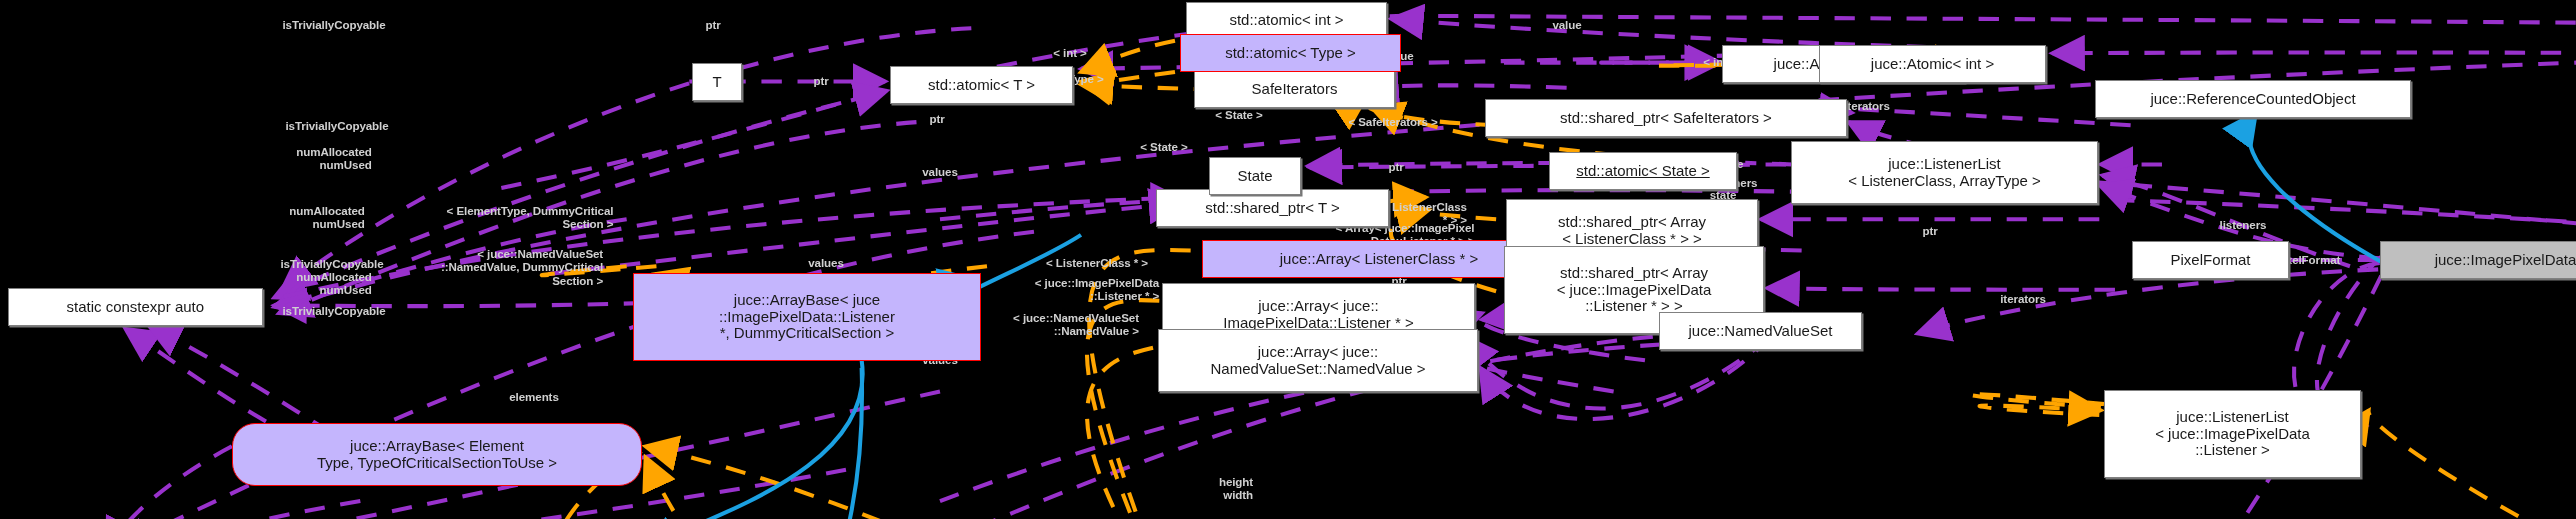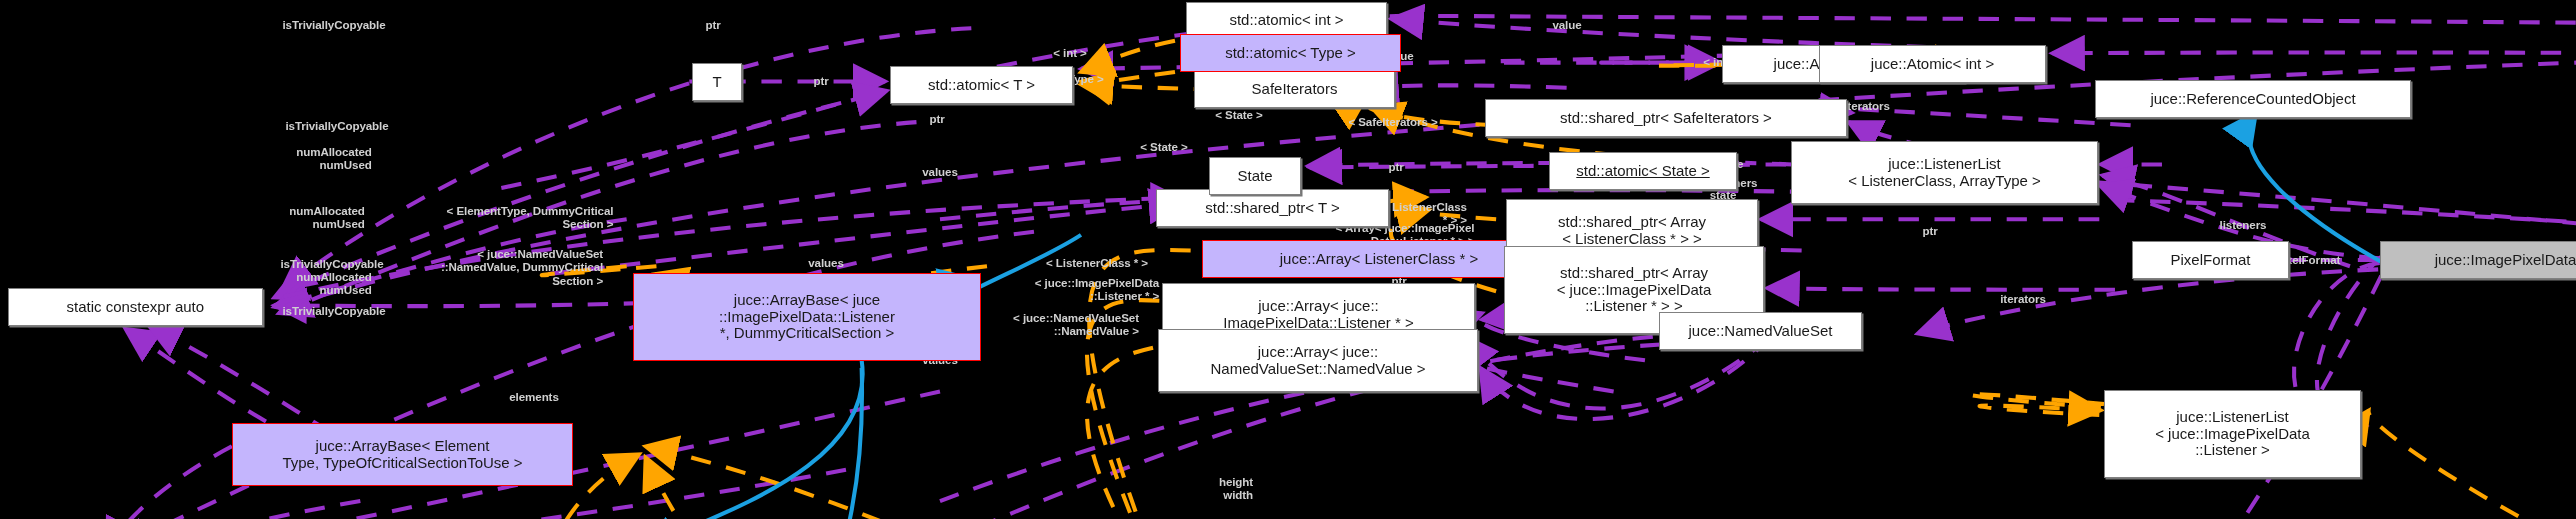--- a/index.html
+++ b/index.html
@@ -186,21 +186,21 @@
         <path d="M550,230 C560,300 450,330 412,350" marker-end="url(#ah-b)"></path>
         <path d="M550,235 C555,400 480,470 412,500" marker-end="url(#ah-b)"></path>
         <path d="M548,228 C600,190 660,170 690,150"></path>
         <path d="M1525,170 C1470,140 1420,100 1440,72" marker-end="url(#ah-b)"></path>
       </g>
     </g>
   </svg>
 
   <div id="node-layer">
       <div class="node" style="left: 7.8px; top: 288px; width: 255px; min-height: 38px;">static constexpr auto</div>
-      <div class="node tpl" style="left: 232px; top: 423px; width: 341px; min-height: 63px;">juce::ArrayBase&lt; Element
+      <div class="node tpl" style="left: 232px; top: 423px; width: 410px; min-height: 63px; border-radius: 23px;">juce::ArrayBase&lt; Element
 Type, TypeOfCriticalSectionToUse &gt;</div>
       <div class="node" style="left: 692px; top: 63px; width: 50px; min-height: 38px;">T</div>
       <div class="node tpl" style="left: 633px; top: 235px; width: 348px; min-height: 88px; margin-top: 38px;">juce::ArrayBase&lt; juce
 ::ImagePixelData::Listener
 *, DummyCriticalSection &gt;</div>
       <div class="node" style="left: 890px; top: 66px; width: 183px; min-height: 38px;">std::atomic&lt; T &gt;</div>
       <div class="node" style="left: 1156px; top: 189px; width: 233px; min-height: 38px;">std::shared_ptr&lt; T &gt;</div>
       <div class="node" style="left: 1209px; top: 157px; width: 92px; min-height: 38px;">State</div>
       <div class="node" style="left: 1194px; top: 70px; width: 201px; min-height: 38px;">SafeIterators</div>
       <div class="node" style="left: 1186px; top: 1.5px; width: 201px; min-height: 38px;">std::atomic&lt; int &gt;</div>

